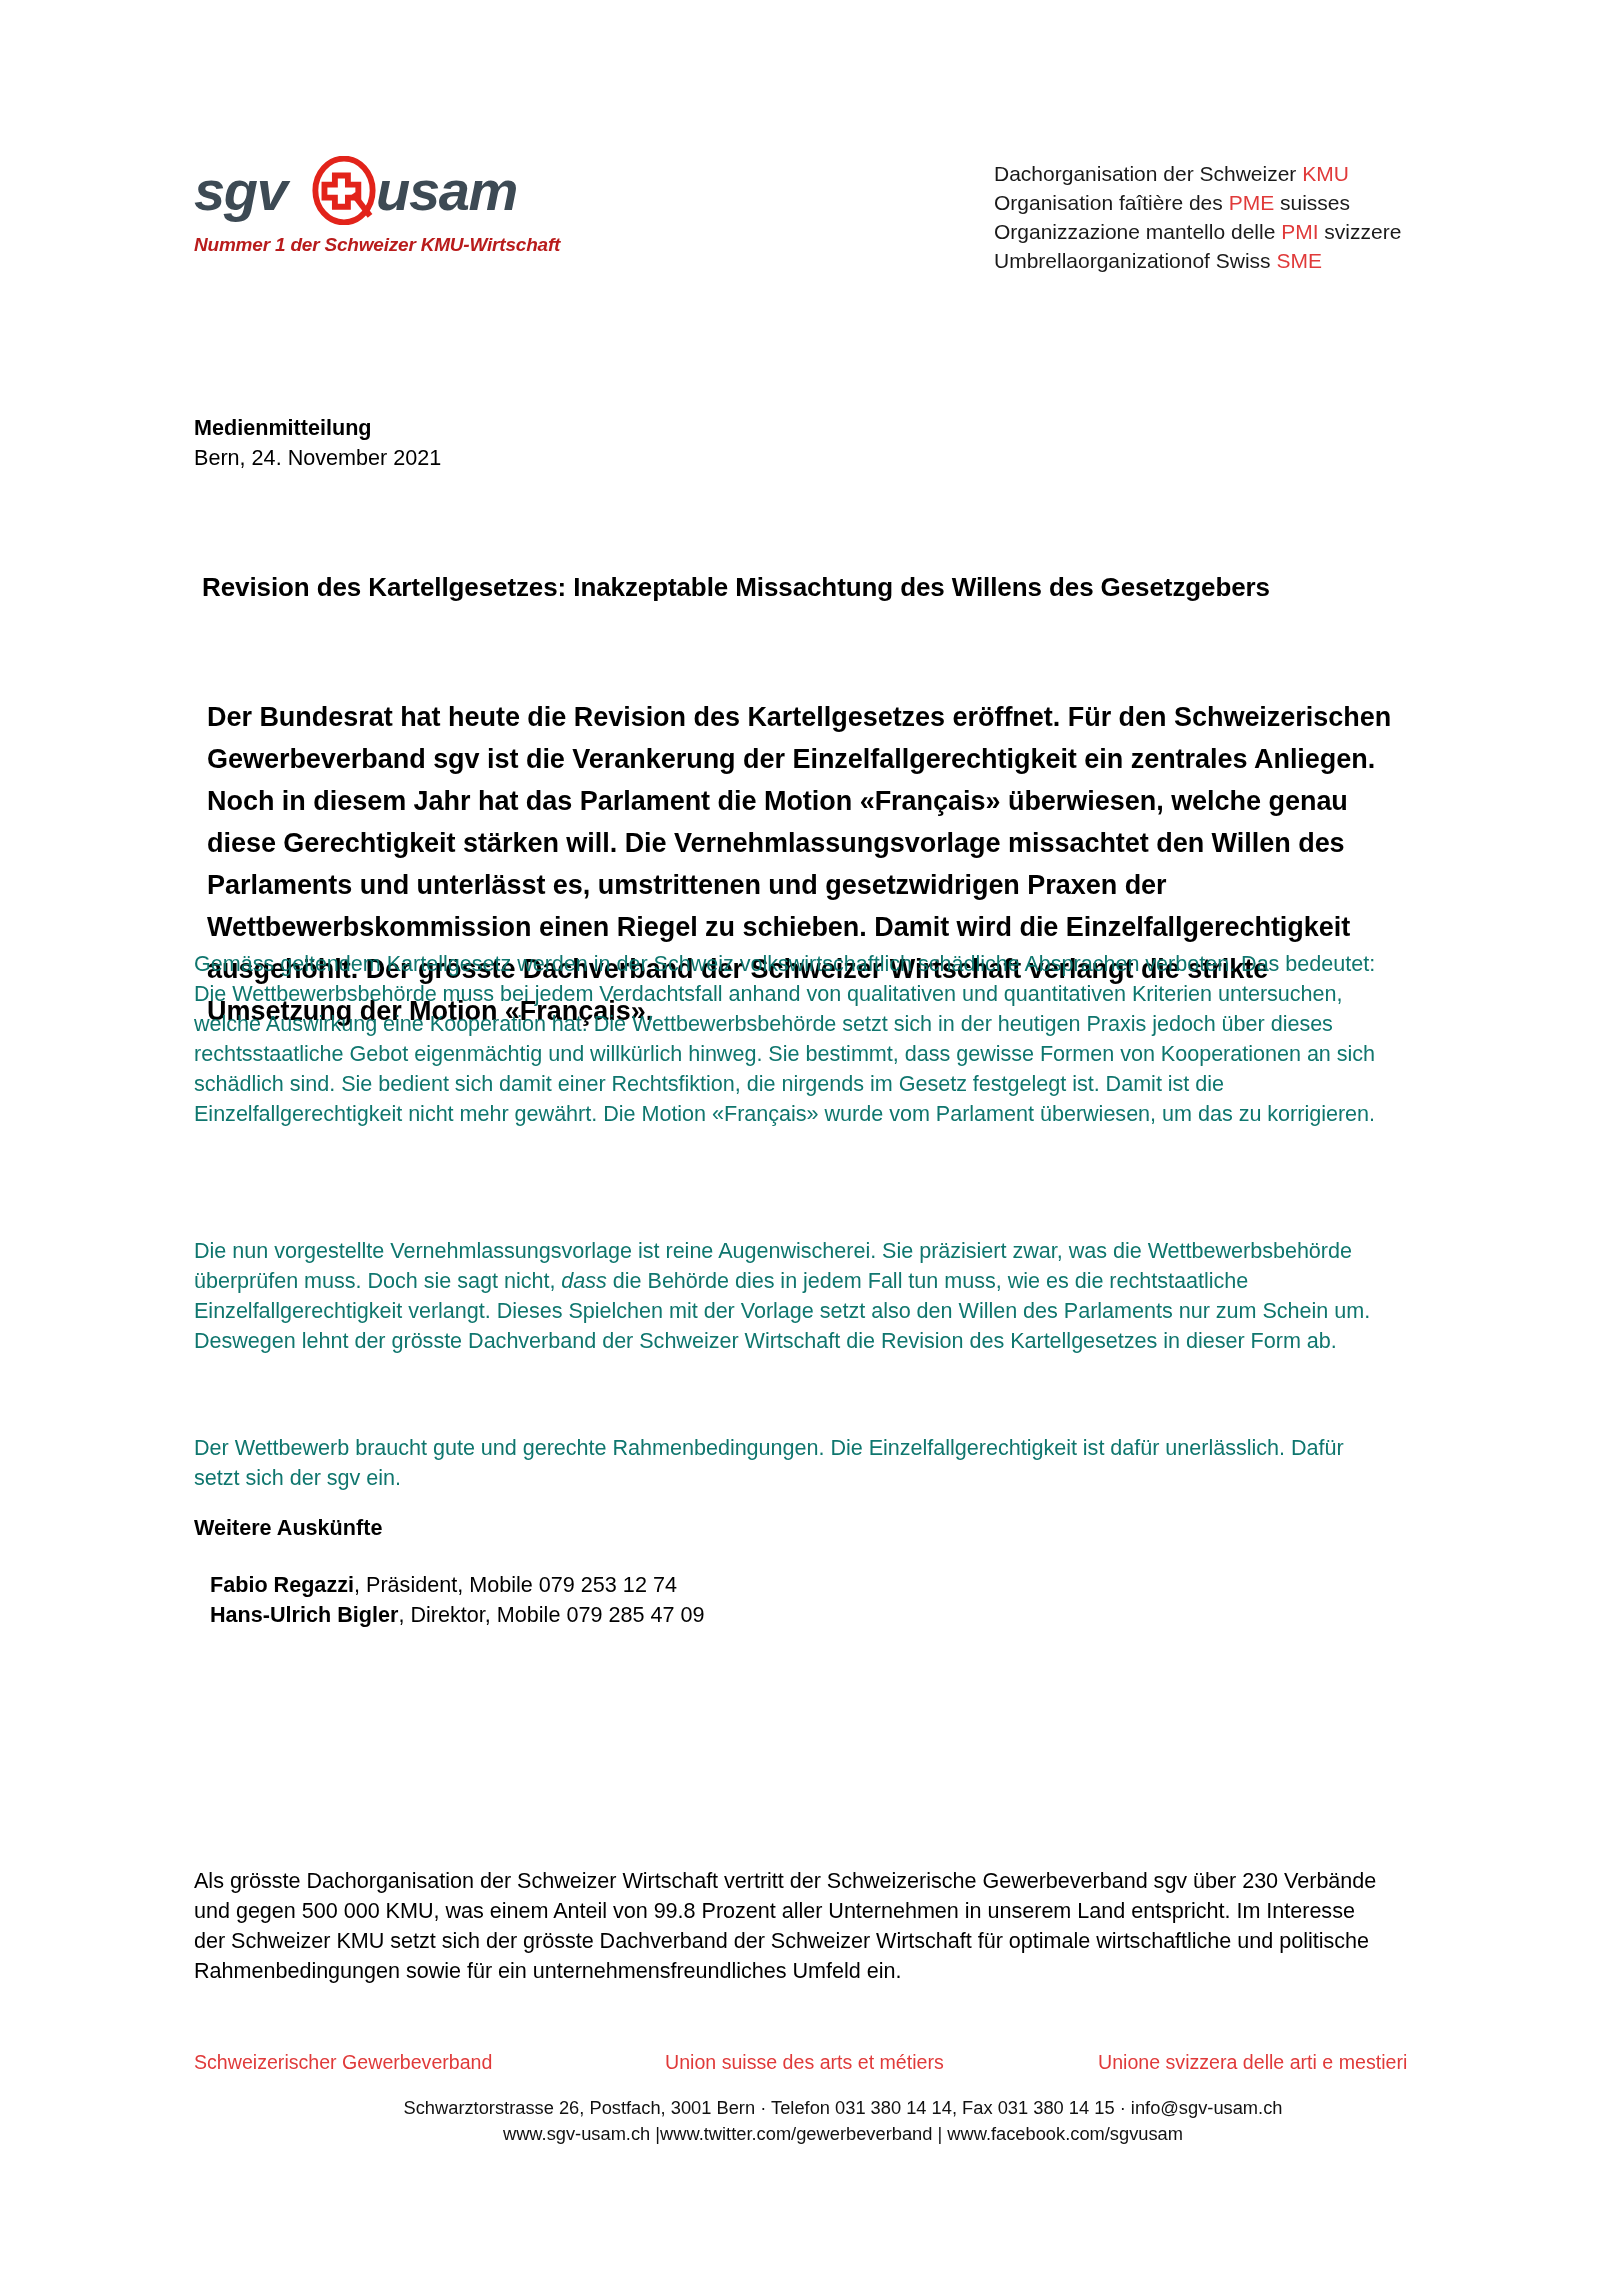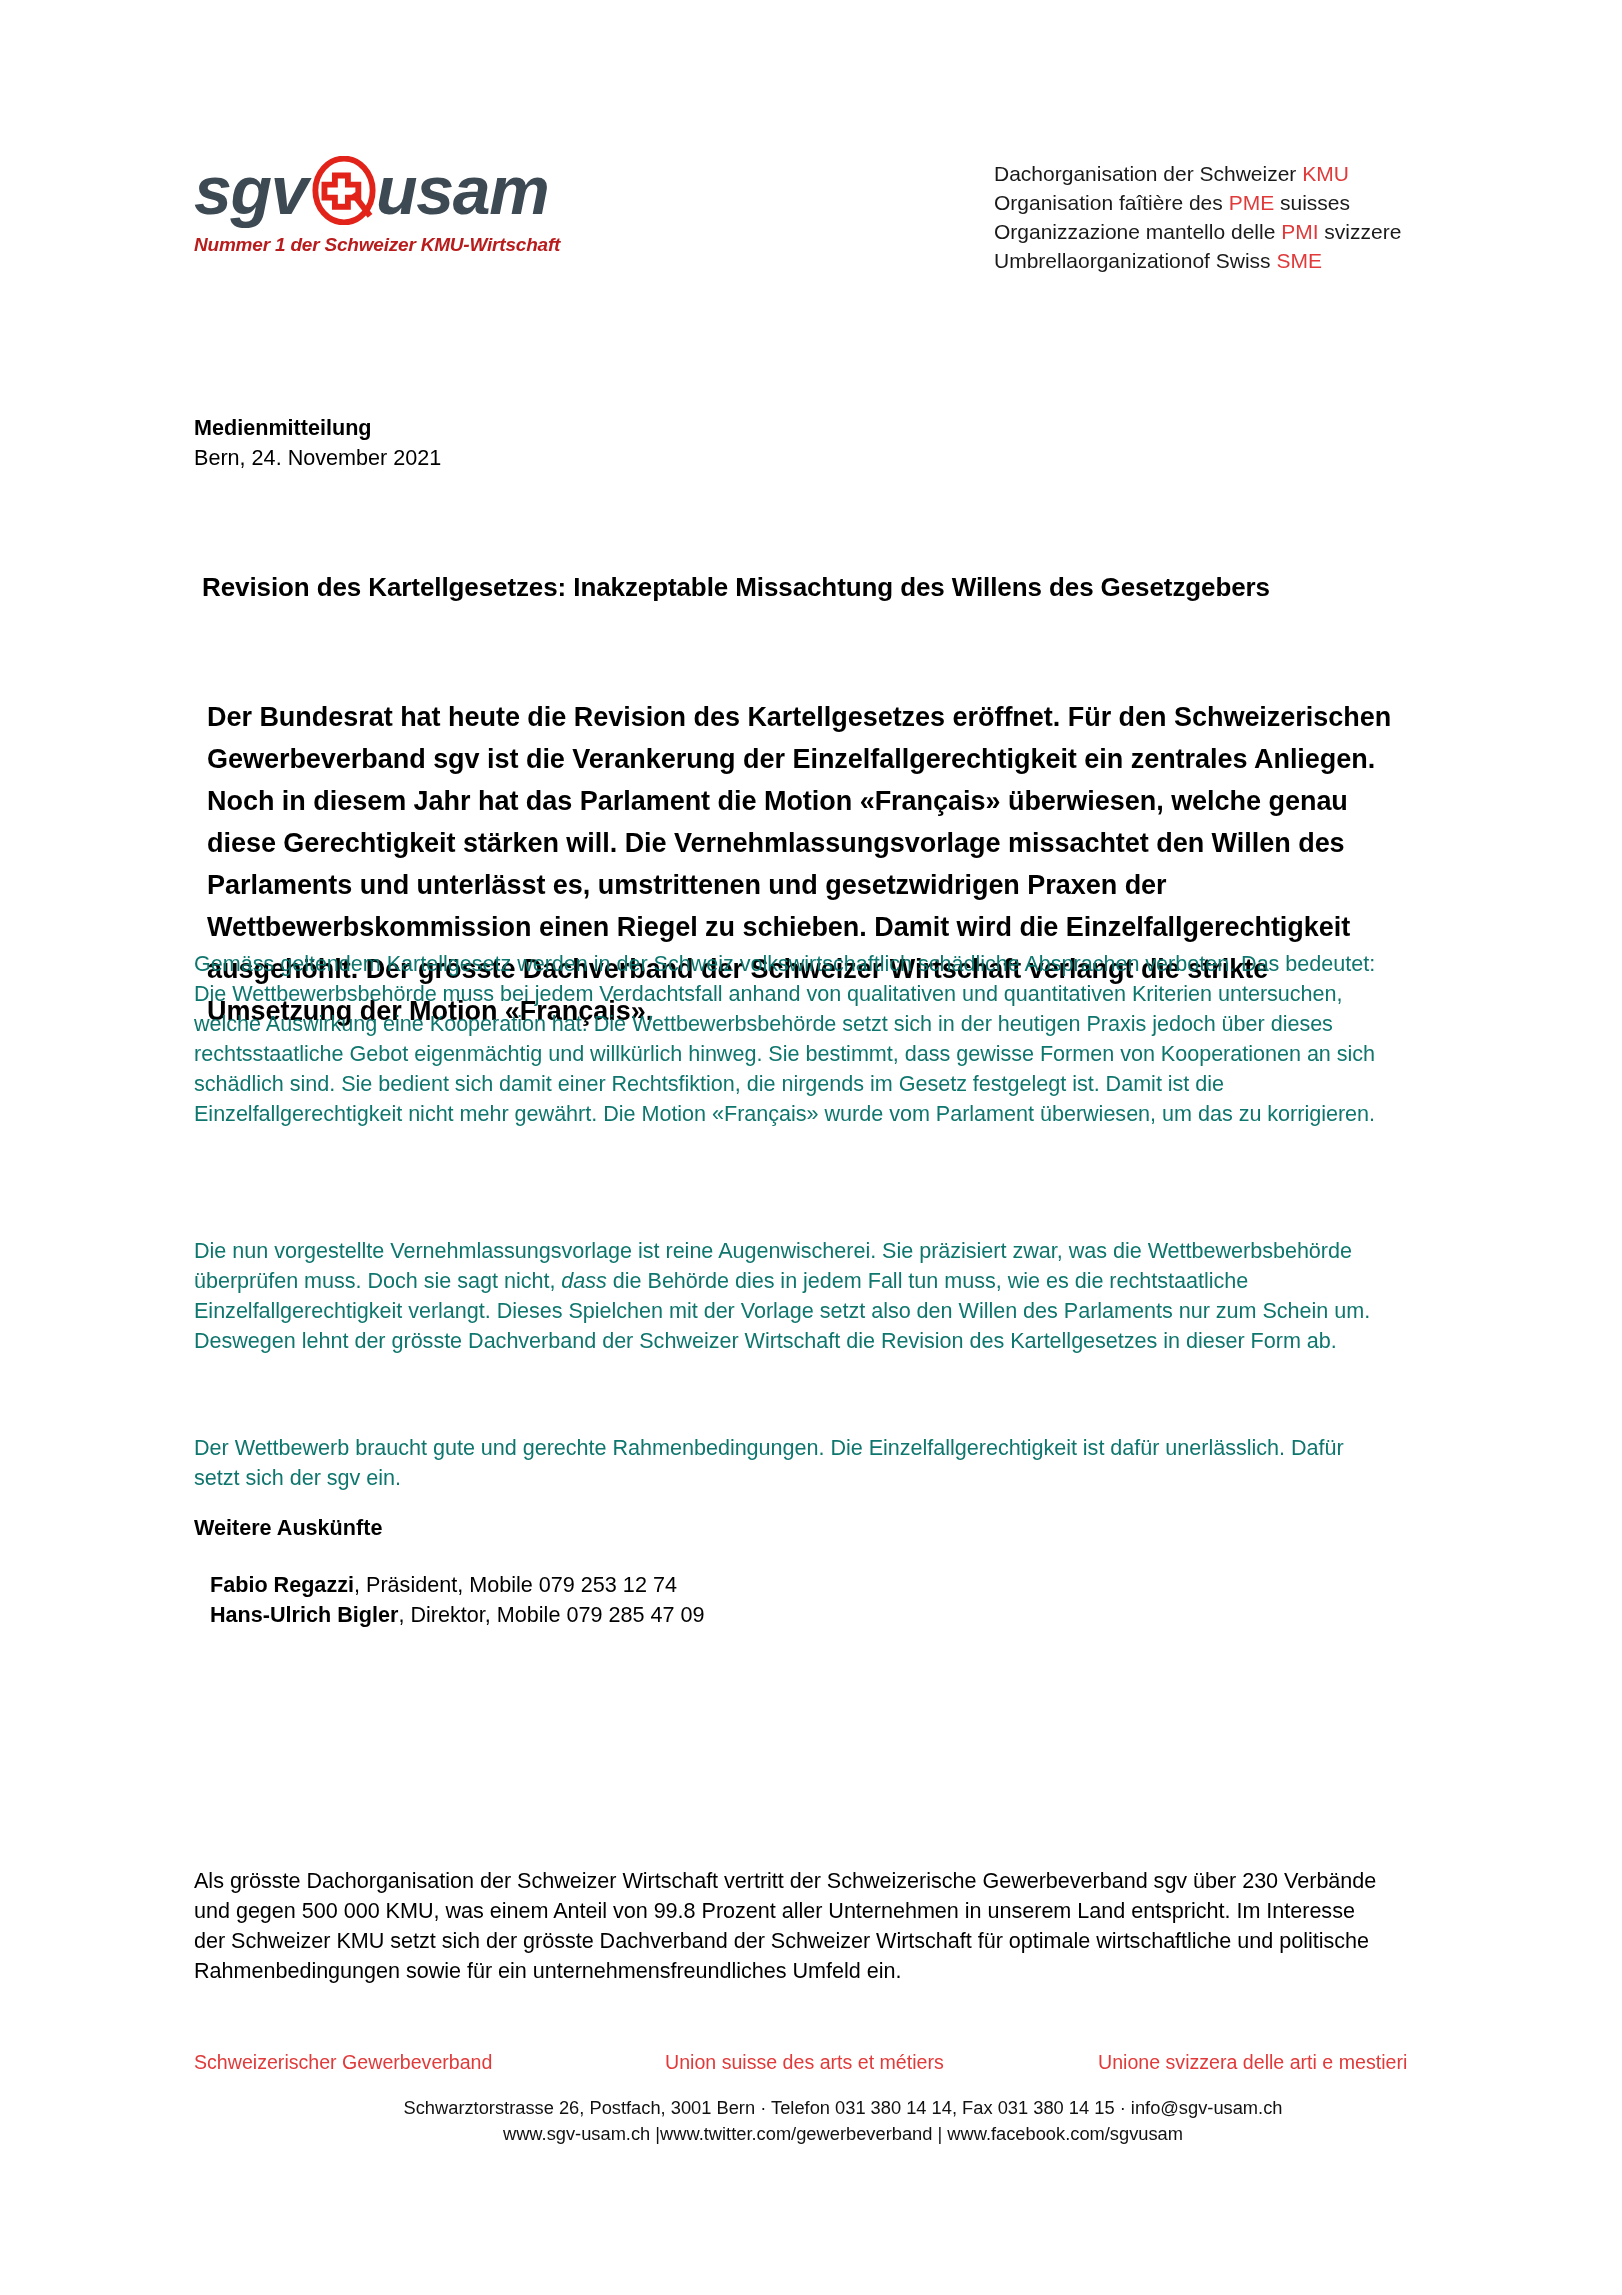--- a/index.html
+++ b/index.html
@@ -38,21 +38,21 @@
     position: relative;
     height: 77px;
     width: 380px;
   }
   .logo-word {
     position: absolute;
     top: 0;
     font-family: "Liberation Sans", sans-serif;
     font-style: italic;
     font-weight: bold;
-    font-size: 68px;
+    font-size: 56px;
     letter-spacing: -1.3px;
     color: #3d4a54;
     line-height: 77px;
     text-align: right;
   }
   .logo-word.sgv { left: 0; }
   .logo-word.usam { left: 182px; }
   .logo-mark {
     position: absolute;
     left: 116px;

